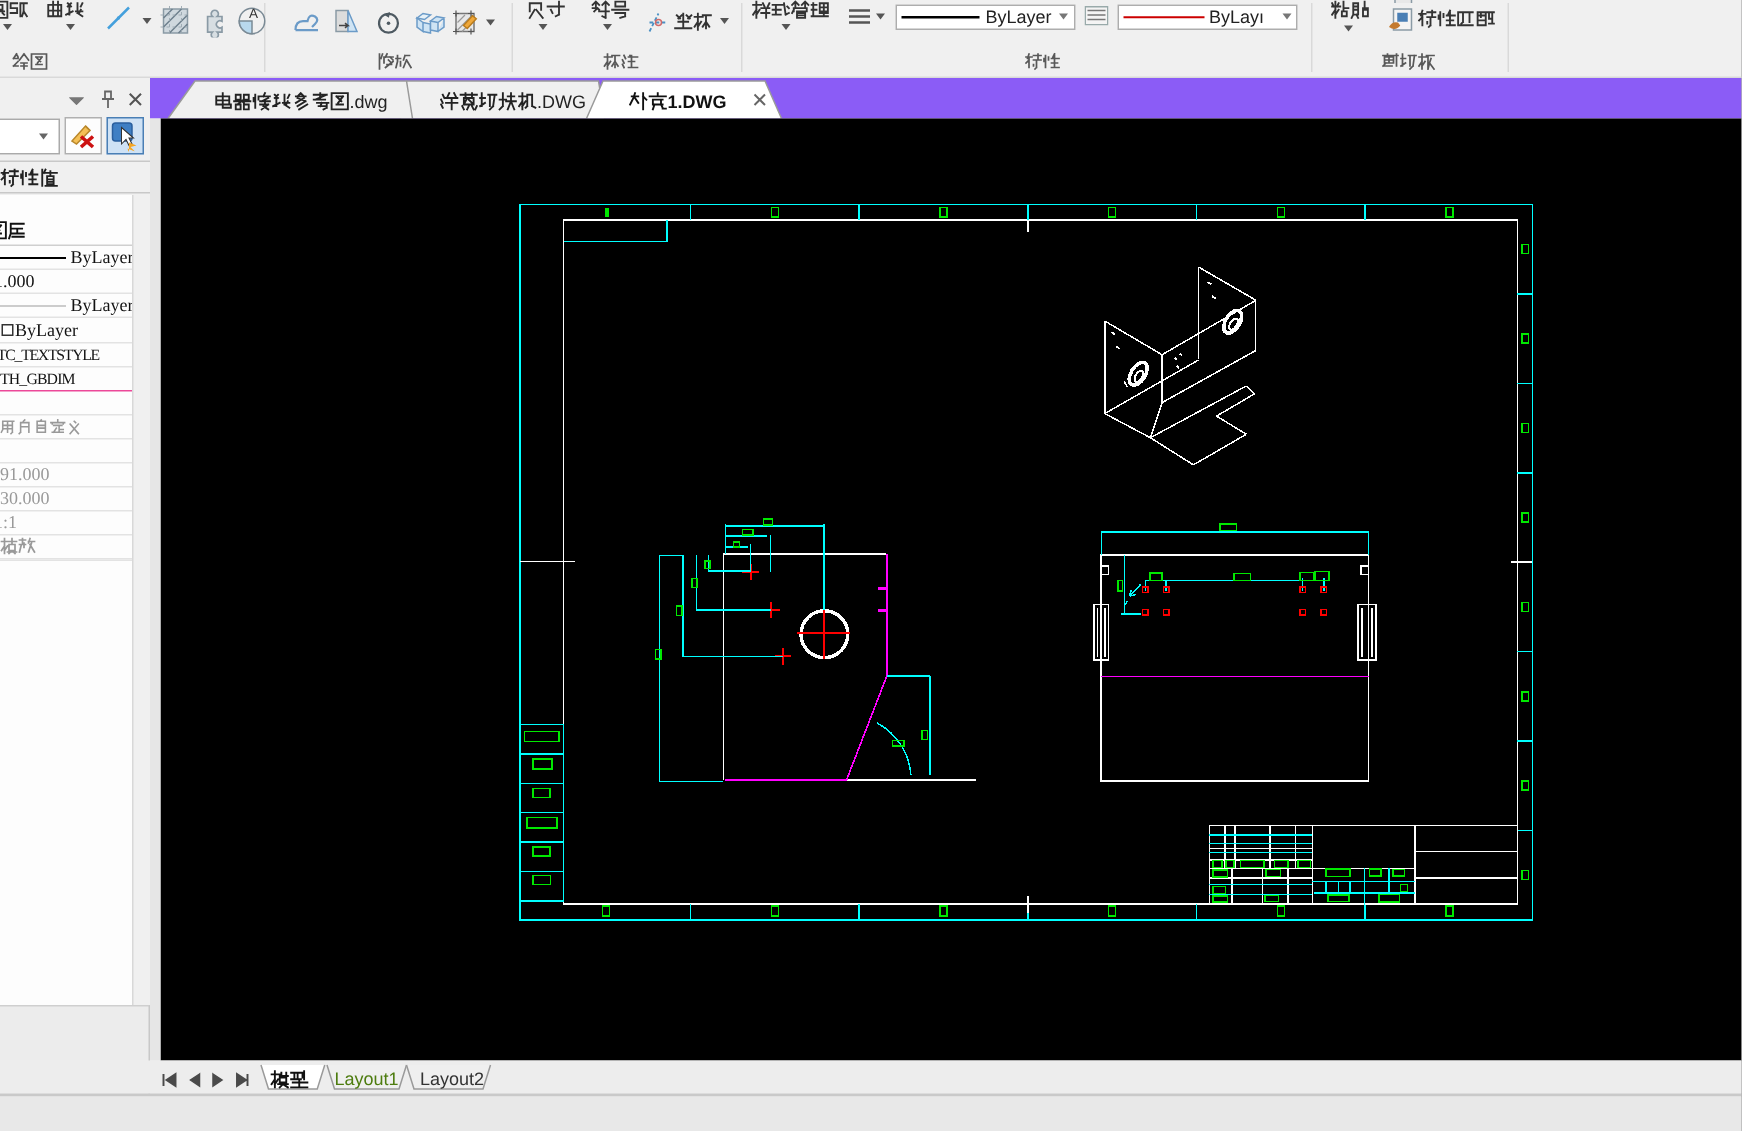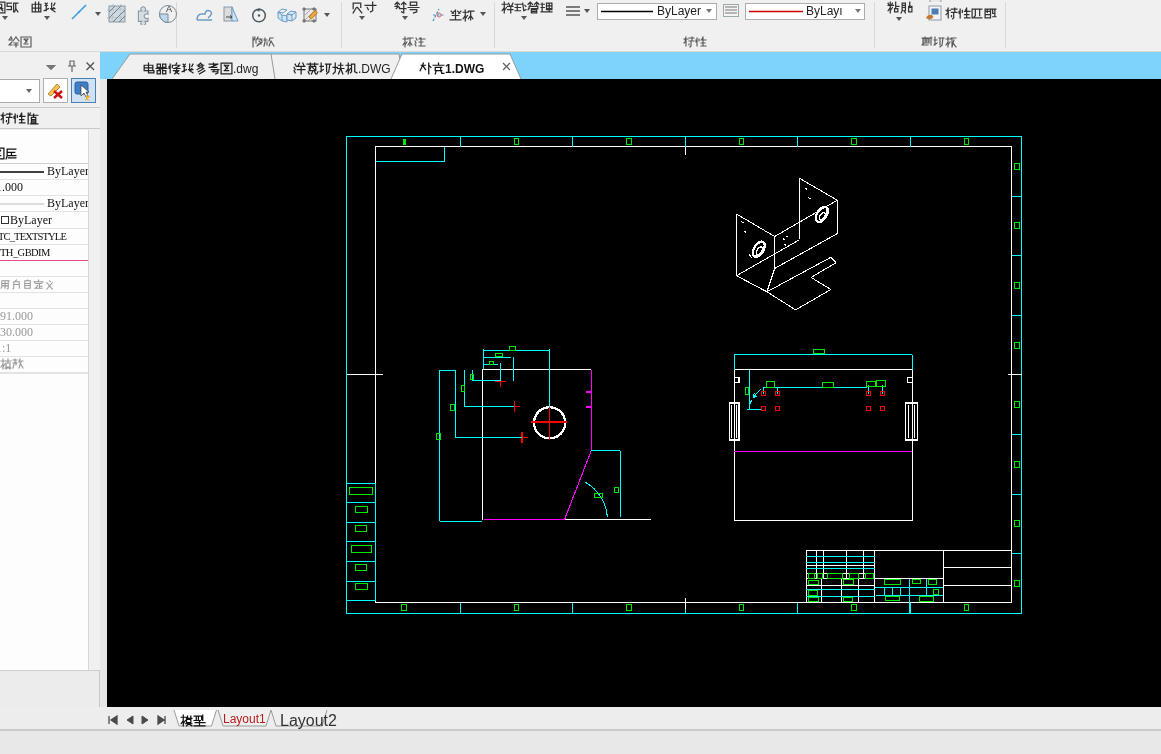--- a/index.html
+++ b/index.html
@@ -170,21 +170,21 @@
           <path fill="none" stroke="currentColor" stroke-width="1.15" stroke-linecap="square" d="M1 2h5v8h-5zM1 4H6M1 7H6M3 2V5M7 2H11M8 2V6M10 2V9M8 6H10M8 9H11"></path>
         </svg></div>
       <div class="grplbl" style="left:921px"><svg class="hz " style="width:12px;height:12px" viewBox="0 0 12 12">
           <path fill="none" stroke="currentColor" stroke-width="1.15" stroke-linecap="square" d="M1 2H11M4 1V3M2 3h6v4h-6zM5 3V7M2 5H8M1 9L3 7M2 9H7M10 1V7M10 8L10 9"></path>
         </svg><svg class="hz " style="width:12px;height:12px" viewBox="0 0 12 12">
           <path fill="none" stroke="currentColor" stroke-width="1.15" stroke-linecap="square" d="M2 1V9M1 4H4M4 7L1 9M6 2H11M7 2V9M10 2L9 9M9 9L7 11"></path>
         </svg><svg class="hz " style="width:12px;height:12px" viewBox="0 0 12 12">
           <path fill="none" stroke="currentColor" stroke-width="1.15" stroke-linecap="square" d="M3 1V11M1 3H6M1 9L3 6M5 6L3 9M6 2H11M7 2V11M9 4L8 7M8 7L7 11M8 7L11 11"></path>
         </svg></div>
     </div>
-    <div class="abs" style="left:0;top:52px;width:1161px;height:27px;background:#7dd3fc">
+    <div class="abs" style="left:0;top:52px;width:1161px;height:27px;background:#8b5cf6">
       <svg width="1161" height="27" style="position:absolute;left:0;top:0">
         <path d="M267 27 L271 2 L399 2 L403 27" fill="#f0f0f0" stroke="#9a9a9a" stroke-width="1"></path>
         <path d="M112 27 L130 2 L271 2 L275 27" fill="#f0f0f0" stroke="#9a9a9a" stroke-width="1"></path>
         <path d="M391 27 L402 2 L510 2 L521 27" fill="#ffffff" stroke="#9a9a9a" stroke-width="1"></path>
       </svg>
       <div class="abs" style="left:142px;top:7px;color:#222"><svg class="hz " style="width:13px;height:13px" viewBox="0 0 12 12">
           <path fill="none" stroke="currentColor" stroke-width="1.15" stroke-linecap="square" d="M6 1V9M2 3h8v5h-8zM2 5.5H10M6 9L6 10M6 10H11M11 8V10"></path>
         </svg><svg class="hz " style="width:13px;height:13px" viewBox="0 0 12 12">
           <path fill="none" stroke="currentColor" stroke-width="1.15" stroke-linecap="square" d="M2 2h3v3h-3zM7 2h3v3h-3zM1 6H11M5 5L7 7M7 5L3 8M2 8h3v3h-3zM7 8h3v3h-3z"></path>
         </svg><svg class="hz " style="width:13px;height:13px" viewBox="0 0 12 12">
@@ -524,17 +524,17 @@
       <svg width="260" height="19" style="position:absolute;left:170px;top:2px">
         <path d="M48 1 L53 17 L96 17 L101 1" fill="#efefef" stroke="#9a9a9a"></path>
         <path d="M101 1 L106 17 L152 17 L157 1" fill="#efefef" stroke="#9a9a9a"></path>
         <path d="M4 1 L9 17 L41.5 17 L46.5 1" fill="#fff" stroke="#9a9a9a"></path>
       </svg>
       <div class="abs" style="left:180px;top:4px;color:#111;font-weight:bold"><svg class="hz " style="width:13px;height:13px" viewBox="0 0 12 12">
           <path fill="none" stroke="currentColor" stroke-width="1.15" stroke-linecap="square" d="M3 1V11M1 3H6M1 9L3 6M5 6L3 9M6 4H11M7 2V4M10 2V4M6 5h4v3h-4zM5 9H11M8 9L6 11M8 9L11 11"></path>
         </svg><svg class="hz " style="width:13px;height:13px" viewBox="0 0 12 12">
           <path fill="none" stroke="currentColor" stroke-width="1.15" stroke-linecap="square" d="M1 2H7M3 2V6M5 2V6M1 6H7M9 1V6M8 2L8 5M2 8H11M6 6V10M8 8H10M1 11H11"></path>
         </svg></div>
-      <div class="abs" style="left:223px;top:5px;font-size:12px;color:#b91c1c">Layout1</div>
-      <div class="abs" style="left:280px;top:5px;font-size:16px;color:#333">Layout2</div>
+      <div class="abs" style="left:223px;top:5px;font-size:12px;color:#4d7c0f">Layout1</div>
+      <div class="abs" style="left:280px;top:5px;font-size:12px;color:#333">Layout2</div>
     </div>
     <div class="abs" style="left:0;top:729px;width:1161px;height:2px;background:#c9c9c9"></div>
     <div class="abs" style="left:0;top:731px;width:1161px;height:23px;background:#e8e8e8"></div>
   </div>
 </body></html>

